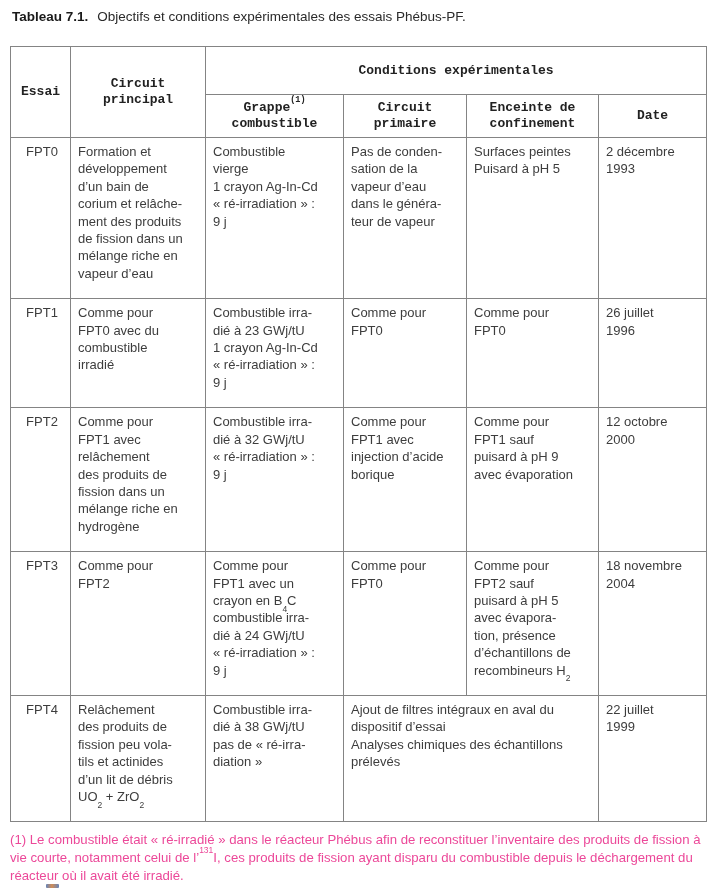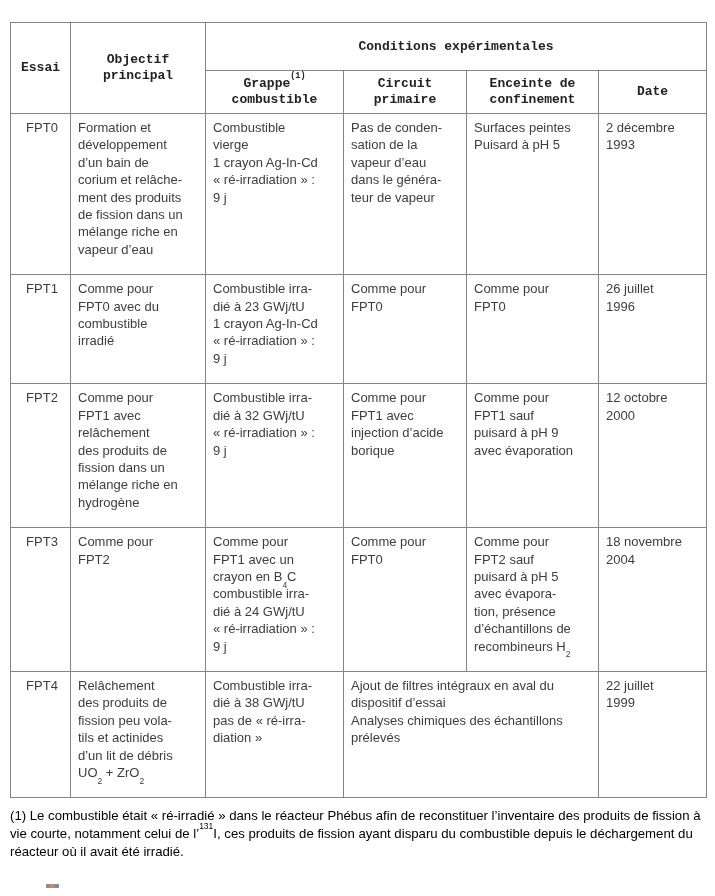--- a/index.html
+++ b/index.html
@@ -40,49 +40,52 @@
   tr.r2 { height:142px; }
   tr.r3 { height:142px;margin-top:15px; }
   tr.r4 { height:126px; }
 
   sup { font-size:8.5px; position:relative; top:-4px; line-height:0; }
   sub { font-size:8.5px; position:relative; top:3px; line-height:0; }
 
   .footnote {
     margin:9px 2px 0 10px;
     font-size:13.2px; line-height:17.6px;
-    color:#000000;
+    color:#ec4899;
     text-align:left;
   }
   .artifact {
     position:absolute; left:46px; top:884px;
     width:13px; height:4px; border-radius:1px;
     background:linear-gradient(90deg,#4a6fae 0%,#c8793a 45%,#4a6fae 100%);
     opacity:0.85;
   }
 </style>
 </head>
 <body>
 
 <div>
 
+  <p class="title">
+    <span class="title-label">Tableau 7.1.</span><span>Objectifs et conditions expérimentales des essais Phébus-PF.</span>
+  </p>
 
   <table class="main">
     <colgroup>
       <col style="width:60px">
         <col style="width:135px">
         <col style="width:138px">
       <col style="width:123px">
         <col style="width:132px">
         <col style="width:108px">
     </colgroup>
     <tbody>
       <tr class="hrow1">
         <th rowspan="2">Essai</th>
-        <th rowspan="2">Objectif principal</th>
+        <th rowspan="2">Circuit principal</th>
         <th colspan="4">Conditions expérimentales</th>
       </tr>
       <tr class="hrow2">
         <th>Grappe<sup>(1)</sup><br>combustible</th>
         <th>Circuit primaire</th>
         <th>Enceinte de<br>confinement</th>
         <th>Date</th>
       </tr>
 
       <tr class="r0">

